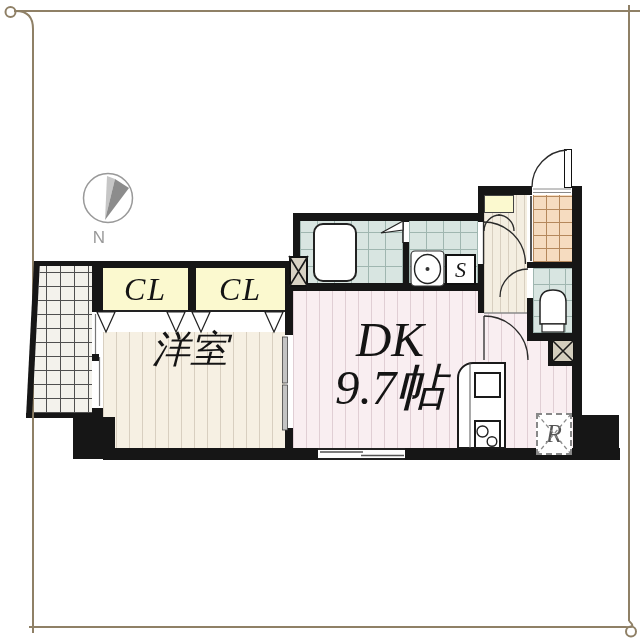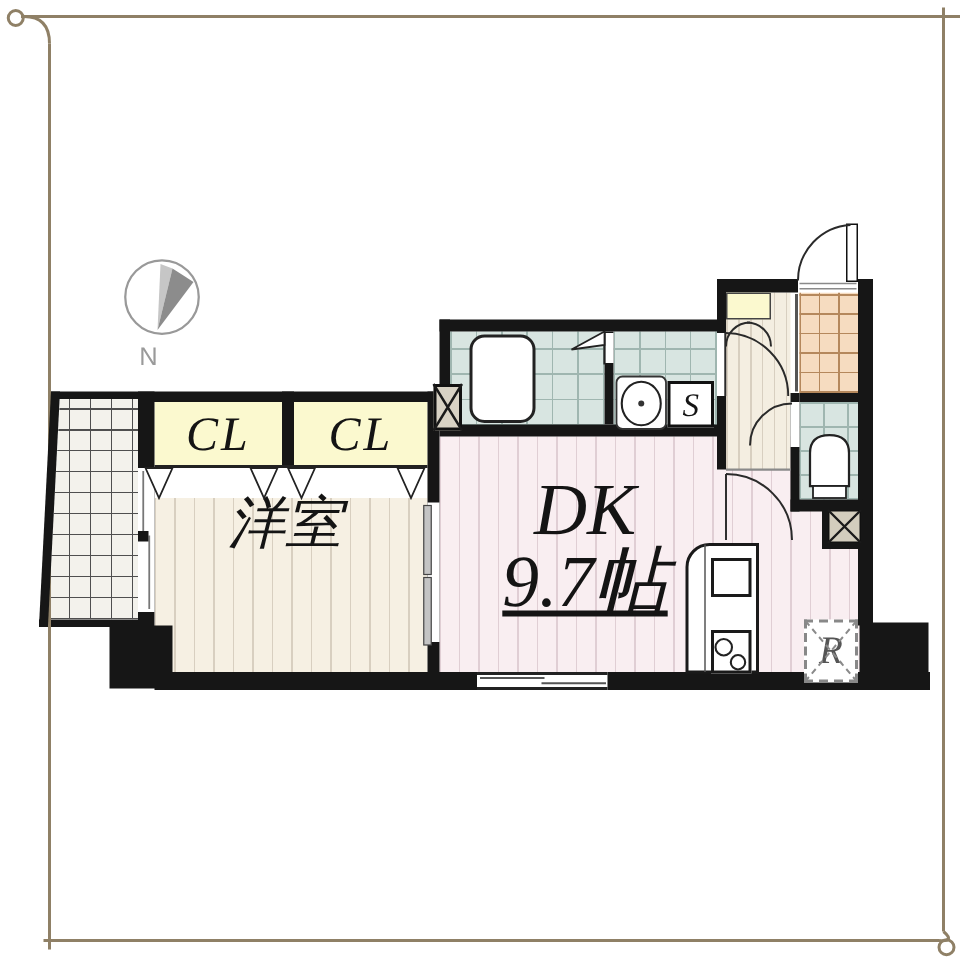--- a/index.html
+++ b/index.html
@@ -98,21 +98,21 @@
 
   <div class="lbl lbl-cl" style="left:103px;top:271px;width:85px;">CL</div>
   <div class="lbl lbl-cl" style="left:196px;top:271px;width:89px;">CL</div>
 
   <div class="lbl lbl-room" style="left:95px;top:326px;width:190px;">
     <span style="display:block;">洋室</span>
   </div>
 
   <div class="lbl lbl-dk" style="left:280px;top:316px;width:220px;">
     <span style="display:block;">DK</span>
-    <span style="display:block;text-decoration:underline;">9.7帖</span>
+    <span style="display:block;">9.7帖</span>
   </div>
 
   <div class="lbl" style="left:86px;top:228px;width:26px;font-size:17px;color:#9a9a9a;font-style:normal;font-family:'Liberation Sans','DejaVu Sans',sans-serif;">N</div>
 
   <svg width="640" height="640" style="position:absolute;left:0;top:0;pointer-events:none;" xmlns="http://www.w3.org/2000/svg">
 
     <g stroke="#8f8066" stroke-width="2" fill="none">
       <path d="M14,11 H640"></path>
       <path d="M629,5 V621"></path>
       <path d="M29,627 H626"></path>

